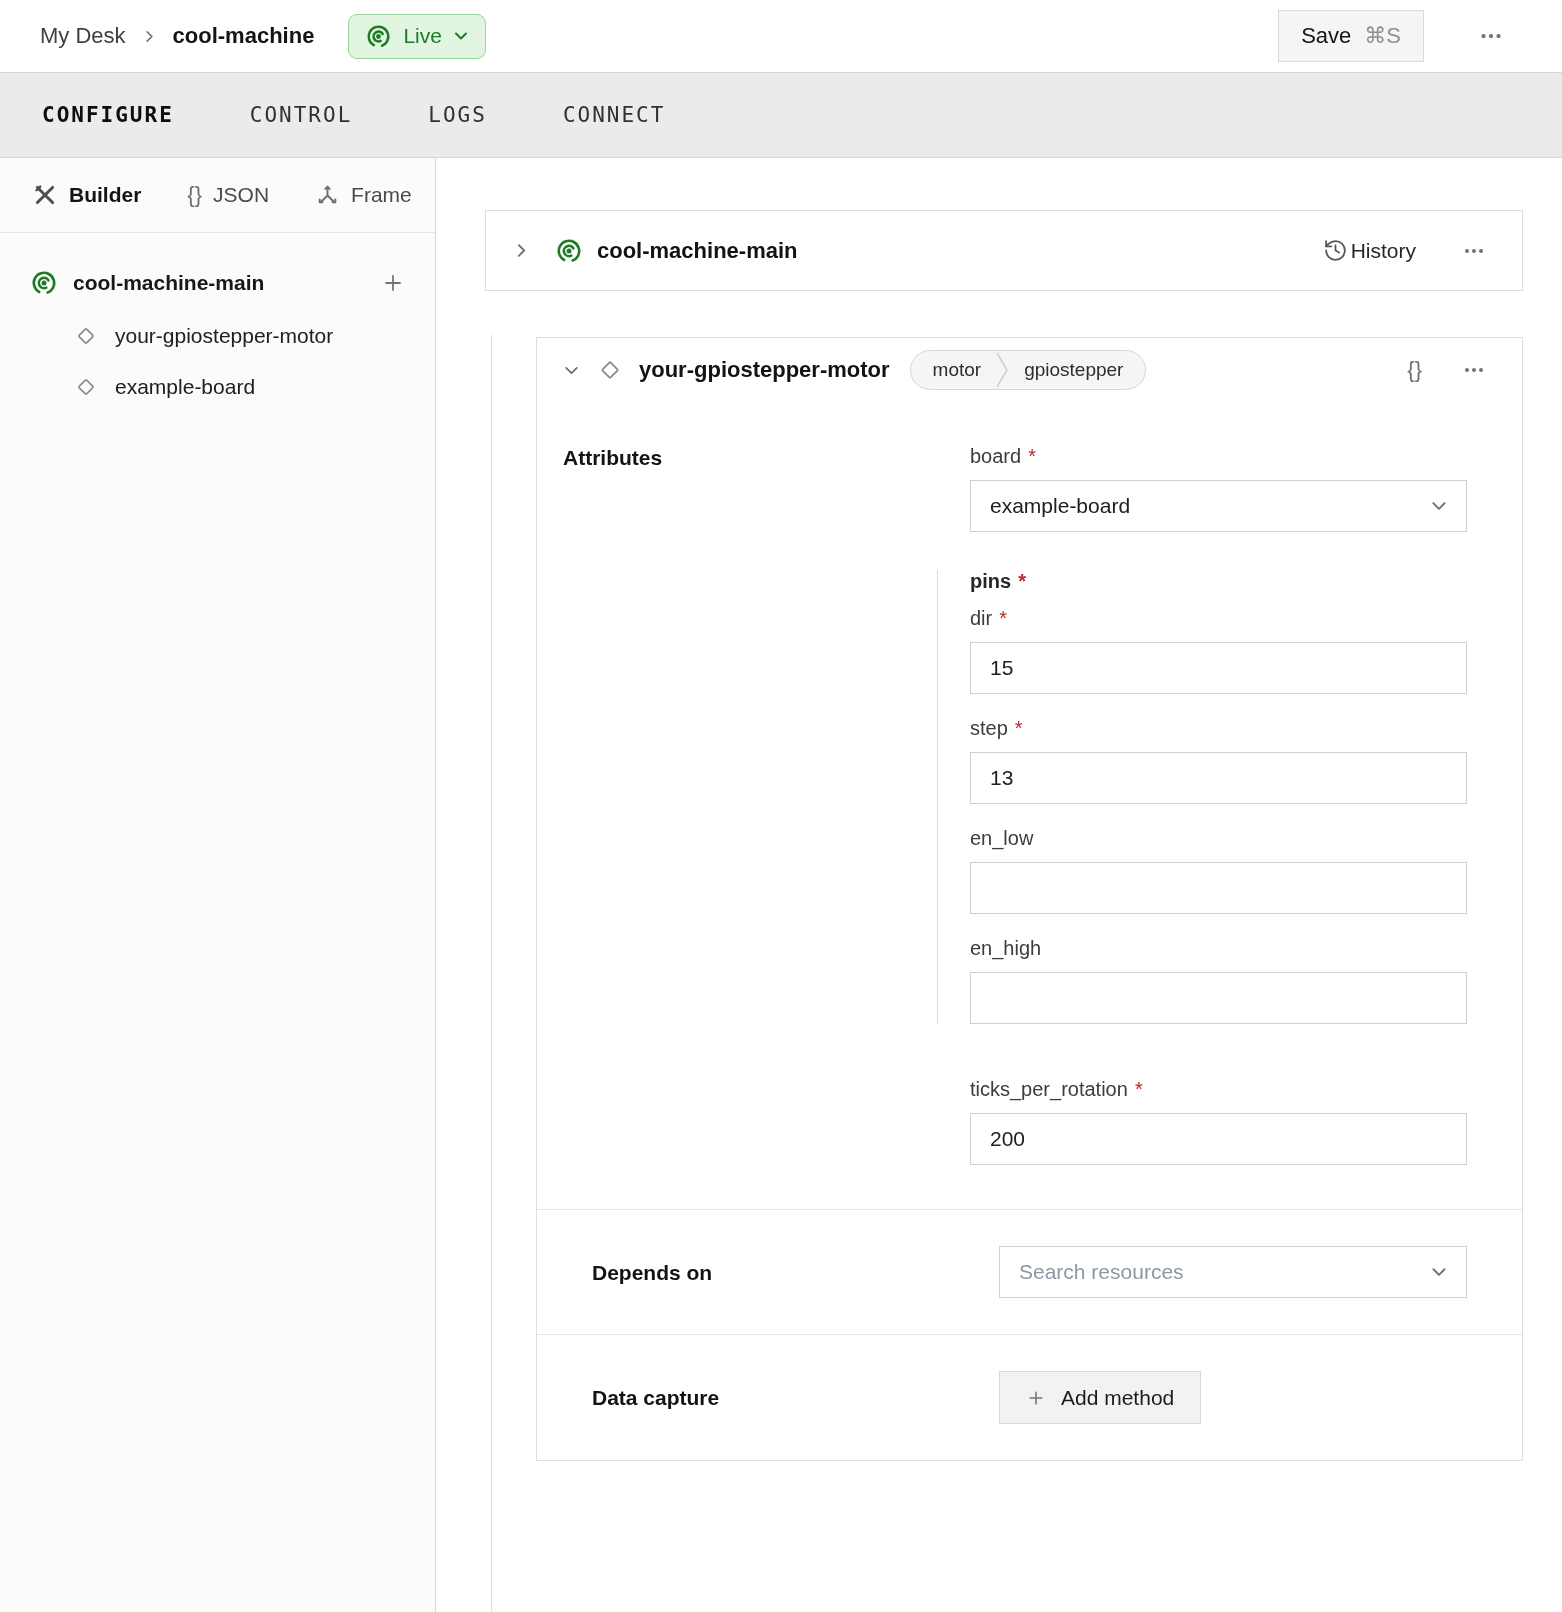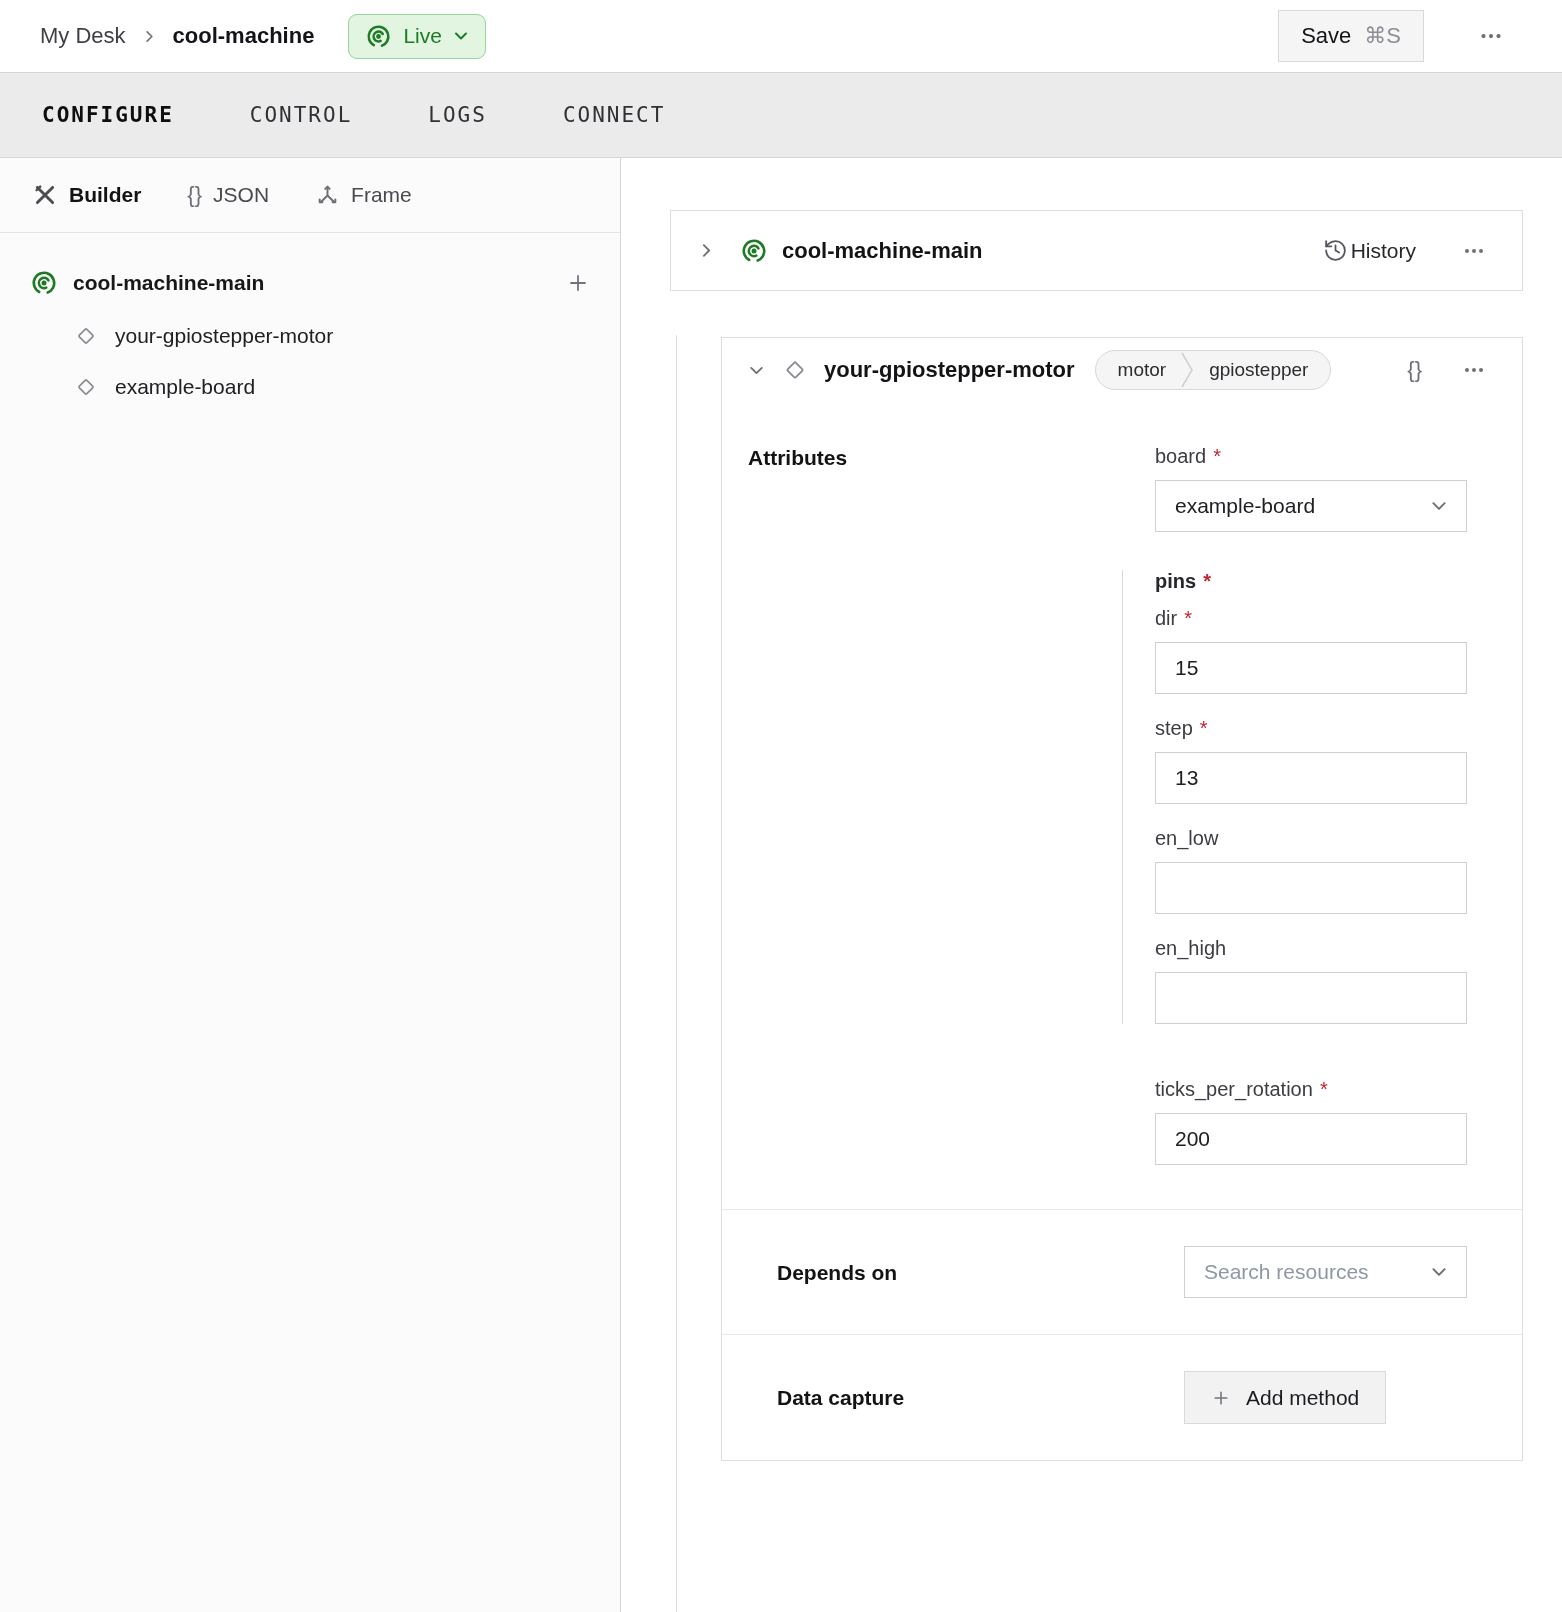--- a/index.html
+++ b/index.html
@@ -65,21 +65,21 @@
     color:#303036;
   }
   .tab { cursor:pointer; }
   .tab.active { font-weight:700; color:#0e0e10; }
 
   
   .content { display:flex; height:1454px; }
 
   
   .sidebar {
-    width:621px;
+    width:436px;
     background:#fbfbfb;
     border-right:1px solid #d8d8d8;
     flex:none;
   }
   .viewtabs {
     height:75px;
     display:flex; align-items:center;
     padding-left:32px;
     gap:46px;
     border-bottom:1px solid #e4e4e4;

